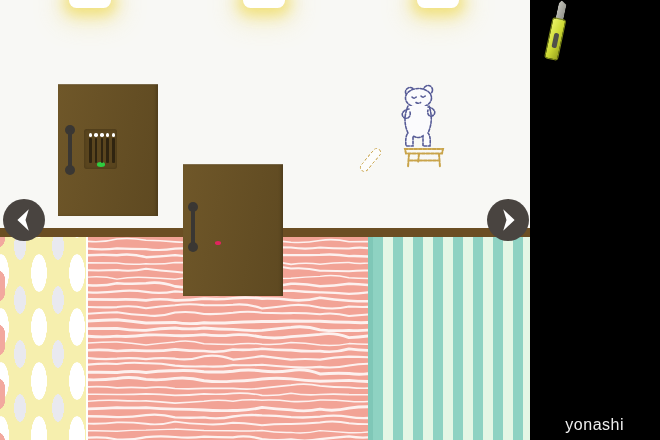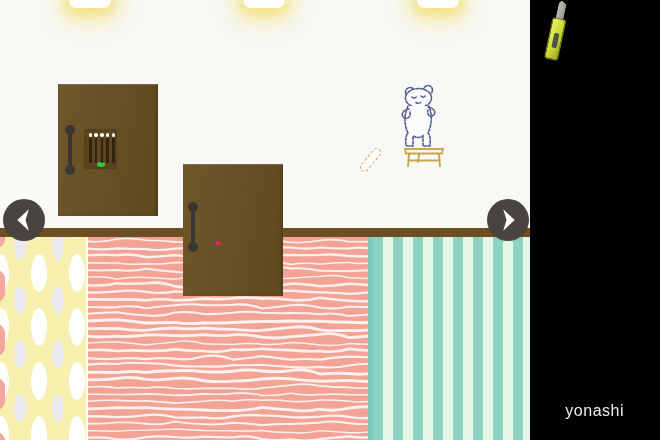--- a/index.html
+++ b/index.html
@@ -72,21 +72,21 @@
   
   .sidebar{left:530px;top:0;width:130px;height:440px;background:var(--sidebar,#000);z-index:5;}
   .cutter{left:16px;top:1px;width:30px;height:60px;transform:rotate(12deg);}
   .cutter .blade{left:7px;top:0;width:8px;height:21px;
       background:linear-gradient(100deg,#c4c4bc,#8f8f87);
       clip-path:polygon(30% 0,100% 16%,100% 100%,0 100%,0 18%);}
   .cutter .body{left:4px;top:18px;width:14px;height:42px;border-radius:3px;
       background:linear-gradient(105deg,#eaf468,#ccd833 55%,#99a41f);
       border:1px solid #7e8a18;}
   .cutter .slider{left:9px;top:33px;width:5px;height:15px;border-radius:2px;background:#50504a;}
-  .credit{right:36px;bottom:20px;font-size:16px;color:var(--credit-text,#eee);letter-spacing:.5px;}
+  .credit{right:36px;bottom:6px;font-size:16px;color:var(--credit-text,#eee);letter-spacing:.5px;}
 </style>
 </head>
 <body>
 
 <div id="stage">
 
   <div class="scene">
 
     <div class="light l1"></div>
     <div class="light l2"></div>

